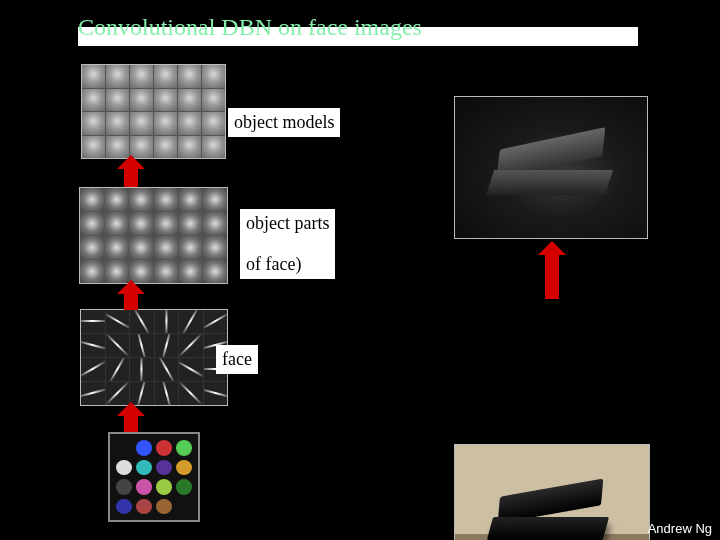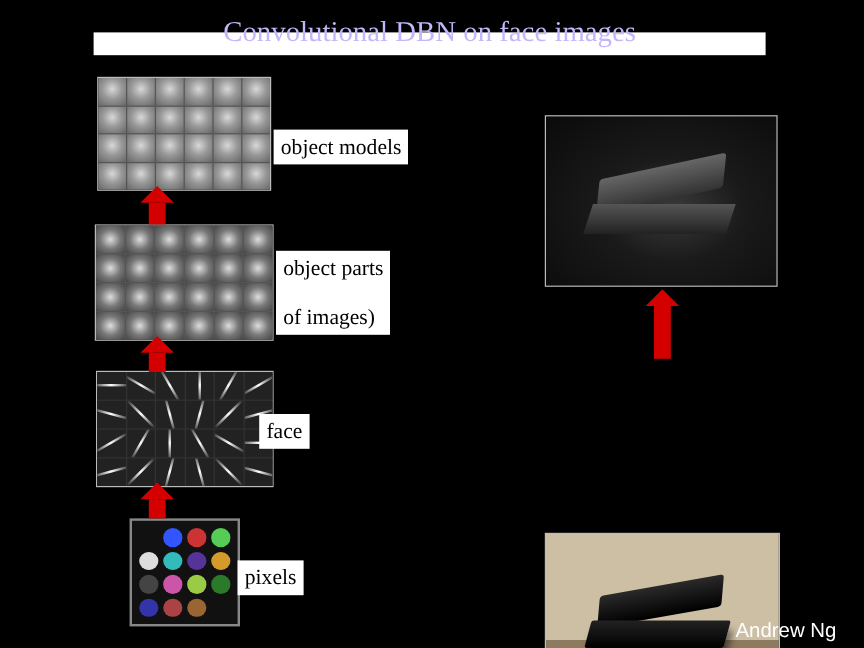--- a/index.html
+++ b/index.html
@@ -1,24 +1,24 @@
 <!DOCTYPE html>
 <html><head>
 <meta charset="utf-8">
 <style>
   * { box-sizing: border-box; margin: 0; padding: 0; }
   html, body { width: 720px; height: 540px; background: #000; font-family: "Times New Roman", serif; color: #000; overflow: hidden; }
   .slide { position: relative; width: 720px; height: 540px; }
   .title-banner { position: absolute; left: 78px; top: 27px; width: 560px; height: 19px; background: #fff; }
-  .title-text { position: absolute; left: 78px; top: 14px; width: 560px; text-align: center; font-size: 24px; color: #c4b5fd; }
+  .title-text { position: absolute; left: 78px; top: 14px; width: 560px; font-size: 24px; color: #86efac; }
   .panel { position: absolute; background: #888; border: 1px solid #bbb; }
   .label-box { position: absolute; background: #fff; padding: 4px 6px; font-size: 18px; line-height: 1.15; }
   .arrow { position: absolute; width: 14px; background: #d40000; }
   .arrow::before { content: ""; position: absolute; left: -7px; top: -14px; border-left: 14px solid transparent; border-right: 14px solid transparent; border-bottom: 14px solid #d40000; }
-  .credit { position: absolute; right: 23px; bottom: 4px; color: #fff; font-family: Arial, sans-serif; font-size: 17px; }
+  .credit { position: absolute; right: 8px; bottom: 4px; color: #fff; font-family: Arial, sans-serif; font-size: 13px; }
   .faces-grid { display: grid; grid-template-columns: repeat(6,1fr); grid-template-rows: repeat(4,1fr); width:100%; height:100%; gap:1px; background:#555; }
   .faces-grid div { background: radial-gradient(circle at 50% 40%, #d8d8d8 0%, #999 45%, #666 100%); }
   .parts-grid { display: grid; grid-template-columns: repeat(6,1fr); grid-template-rows: repeat(4,1fr); width:100%; height:100%; gap:1px; background:#555; }
   .parts-grid div { background: radial-gradient(ellipse at 50% 50%, #ddd 0%, #777 50%, #444 100%); }
   .edges-grid { display: grid; grid-template-columns: repeat(6,1fr); grid-template-rows: repeat(4,1fr); width:100%; height:100%; gap:1px; background:#333; }
   .edges-grid div { background: #222; position: relative; overflow: hidden; }
   .edges-grid div::after { content:""; position:absolute; left:-20%; top:45%; width:140%; height:2px; background:linear-gradient(90deg,#222,#fff,#222); }
   .e0::after{transform:rotate(0deg);} .e1::after{transform:rotate(30deg);} .e2::after{transform:rotate(60deg);}
   .e3::after{transform:rotate(90deg);} .e4::after{transform:rotate(120deg);} .e5::after{transform:rotate(150deg);}
   .e6::after{transform:rotate(15deg);} .e7::after{transform:rotate(45deg);} .e8::after{transform:rotate(75deg);}
@@ -147,30 +147,27 @@
       <div class="dot hidden-dot" style="background: rgb(0, 0, 0);"></div>
   </div>
 
   <div class="arrow" style="left:124px; top:169px; height:18px;"></div>
   <div class="arrow" style="left:124px; top:294px; height:16px;"></div>
   <div class="arrow" style="left:124px; top:416px; height:16px;"></div>
 
   <div class="label-box" style="left:228px; top:108px;">
     <span>object models</span>
   </div>
-  <div class="label-box" style="left:230px; top:209px;">
+  <div class="label-box" style="left:240px; top:209px;">
     <span>object parts</span><br>
     <br>
-    <span>of images)</span>
+    <span>of face)</span>
   </div>
   <div class="label-box" style="left:216px; top:345px;">
     <span>face</span>
-  </div>
-  <div class="label-box" style="left:198px; top:467px;">
-    <span>pixels</span>
   </div>
 
   <div class="panel stapler-dark" style="left:454px; top:96px; width:194px; height:143px;"></div>
   <div class="panel stapler-photo" style="left:454px; top:301px; width:196px; height:145px;"></div>
   <div class="arrow" style="left:545px; top:255px; height:44px;"></div>
 
   <div class="credit">Andrew Ng</div>
 </div>
 
 </body></html>

